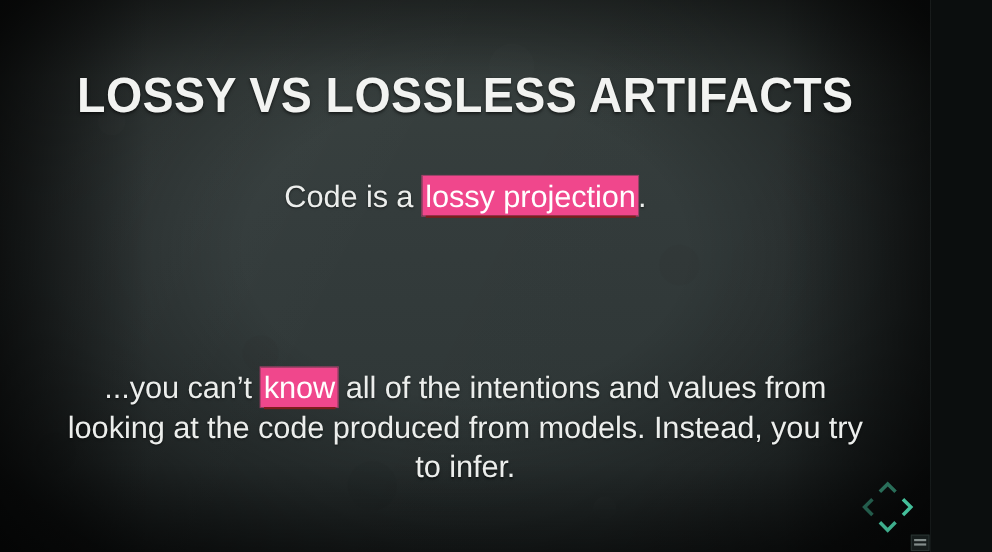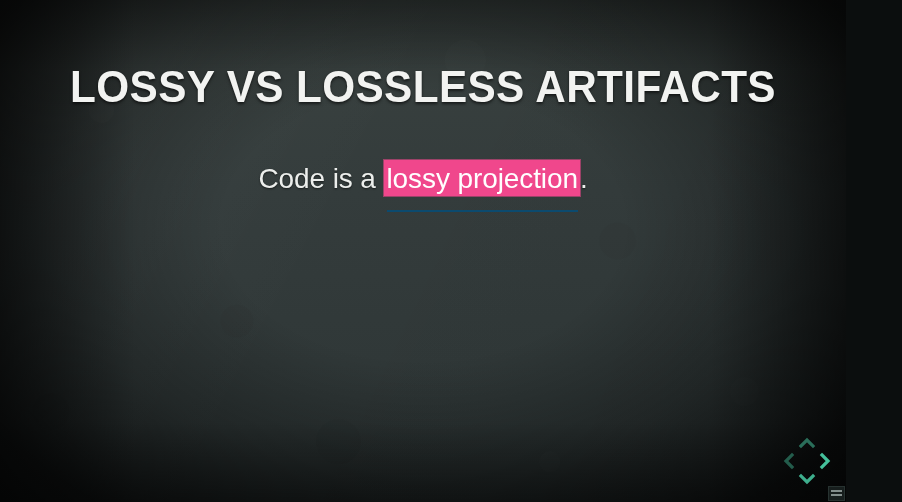--- a/index.html
+++ b/index.html
@@ -92,22 +92,22 @@
   .hl {
     background-color: #f0478c;
     color: #ffffff;
     padding: 3px 2px 2px 3px;
     box-decoration-break: clone;
     -webkit-box-decoration-break: clone;
     text-shadow: none;
     box-shadow: 0 0 0 1px rgba(240,71,140,0.55);
   }
   .hl .u {
-    border-bottom: 2px solid #0c4a6e;
-    padding-bottom: 16px;
+    border-bottom: 2px solid #7f1d1d;
+    padding-bottom: 2px;
     text-align: right;
   }
 
   
   #logo {
     position: absolute;
     right: 12px;
     bottom: 14px;
     width: 54px;
     height: 54px;
@@ -146,20 +146,23 @@
 
   <div id="content">
 
     <h1 class="slide-title">Lossy vs Lossless Artifacts</h1>
 
     <p class="body-block" id="para-1">
       <span>Code is a </span><span class="hl"><span class="u">lossy projection</span></span><span>.</span>
     </p>
 
 
+    <p class="body-block" id="para-3">
+      <span>...you can’t </span><span class="hl"><span class="u">know</span></span><span> all of the intentions and values from looking at the code produced from models. Instead, you try to infer.</span>
+    </p>
 
   </div>
 
   <svg id="logo" viewBox="0 0 54 54">
     <g fill="none" stroke="#4ad0a8" stroke-width="3.2" stroke-linecap="square" stroke-linejoin="miter">
       <polyline points="21,12 27,6 33,12" opacity="0.55"></polyline>
       <polyline points="42,21 48,27 42,33" opacity="1"></polyline>
       <polyline points="33,42 27,48 21,42" opacity="0.9"></polyline>
       <polyline points="12,33 6,27 12,21" opacity="0.45"></polyline>
     </g>

